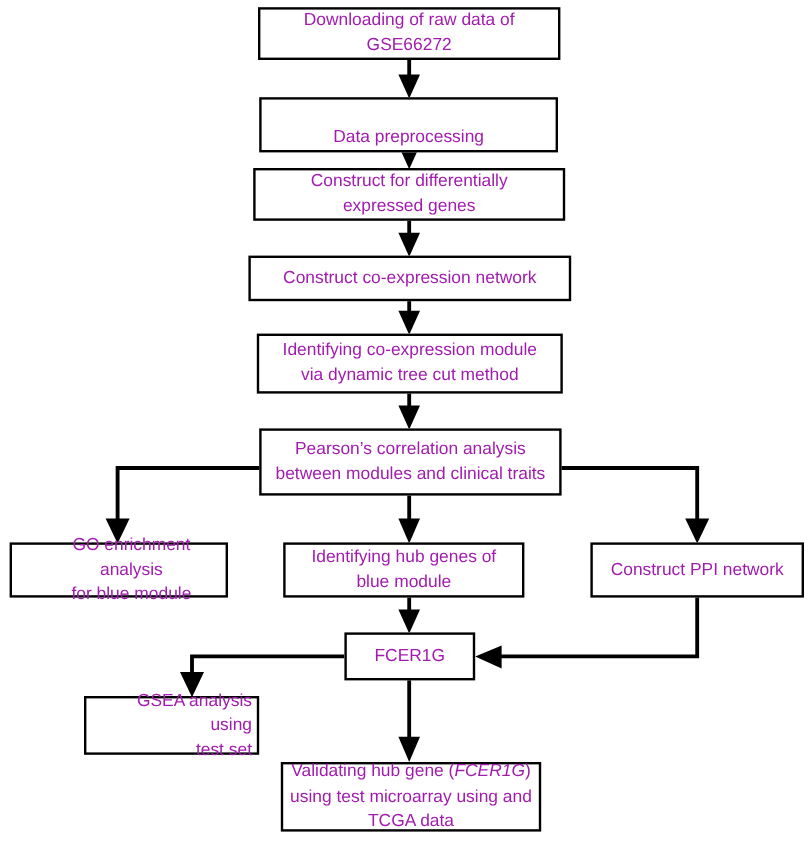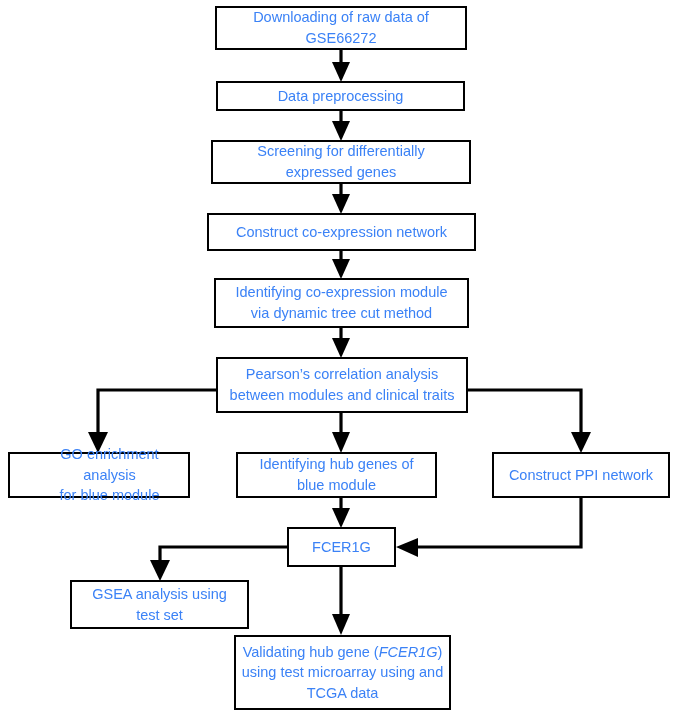--- a/index.html
+++ b/index.html
@@ -23,21 +23,21 @@
     position: absolute;
     box-sizing: border-box;
     border: 2px solid #000000;
     background: #ffffff;
     display: flex;
     align-items: center;
     justify-content: center;
     text-align: center;
     line-height: 1.42;
     font-size: 14.5px;
-    color: #3b82f6;
+    color: #a21caf;
     z-index: 2;
     padding: 0 4px;
   }
   .node-text {
     display: block;
     width: 100%;
     white-space: pre-line;
   }
   .node-text i {
     font-style: italic;
@@ -129,26 +129,26 @@
       <line x1="341" y1="566" x2="341" y2="622"></line>
       <polygon points="341,635 332,614 350,614"></polygon>
     </g>
   </svg>
 
   <div class="node" style="left:215px; top:6px; width:252px; height:44px;">
     <span class="node-text">Downloading of raw data of
 GSE66272</span>
   </div>
 
-  <div class="node" style="left:216px; top:81px; width:249px; height:30px;">
+  <div class="node" style="left:216px; top:81px; width:249px; height:46px;align-items:flex-end;">
     <span class="node-text">Data preprocessing</span>
   </div>
 
   <div class="node" style="left:211px; top:140px; width:260px; height:44px;">
-    <span class="node-text">Screening for differentially
+    <span class="node-text">Construct for differentially
 expressed genes</span>
   </div>
 
   <div class="node" style="left:207px; top:213px; width:269px; height:38px;">
     <span class="node-text">Construct co-expression network</span>
   </div>
 
   <div class="node" style="left:214px; top:278px; width:255px; height:50px;">
     <span class="node-text">Identifying co-expression module
 via dynamic tree cut method</span>
@@ -170,22 +170,22 @@
   </div>
 
   <div class="node" style="left:492px; top:452px; width:178px; height:46px;justify-content:center;">
     <span class="node-text">Construct PPI network</span>
   </div>
 
   <div class="node" style="left:287px; top:527px; width:109px; height:40px;">
     <span class="node-text">FCER1G</span>
   </div>
 
-  <div class="node" style="left:70px; top:580px; width:179px; height:49px;">
+  <div class="node" style="left:70px; top:580px; width:146px; height:49px;text-align:right;">
     <span class="node-text">GSEA analysis using
 test set</span>
   </div>
 
-  <div class="node" style="left:234px; top:635px; width:217px; height:75px;">
+  <div class="node" style="left:234px; top:635px; width:217px; height:58px;">
     <span class="node-text"><span>Validating hub gene (</span><i>FCER1G</i><span>)</span><br><span>using test microarray using and</span><br><span>TCGA data</span></span>
   </div>
 
 </div>
 
 </body></html>

